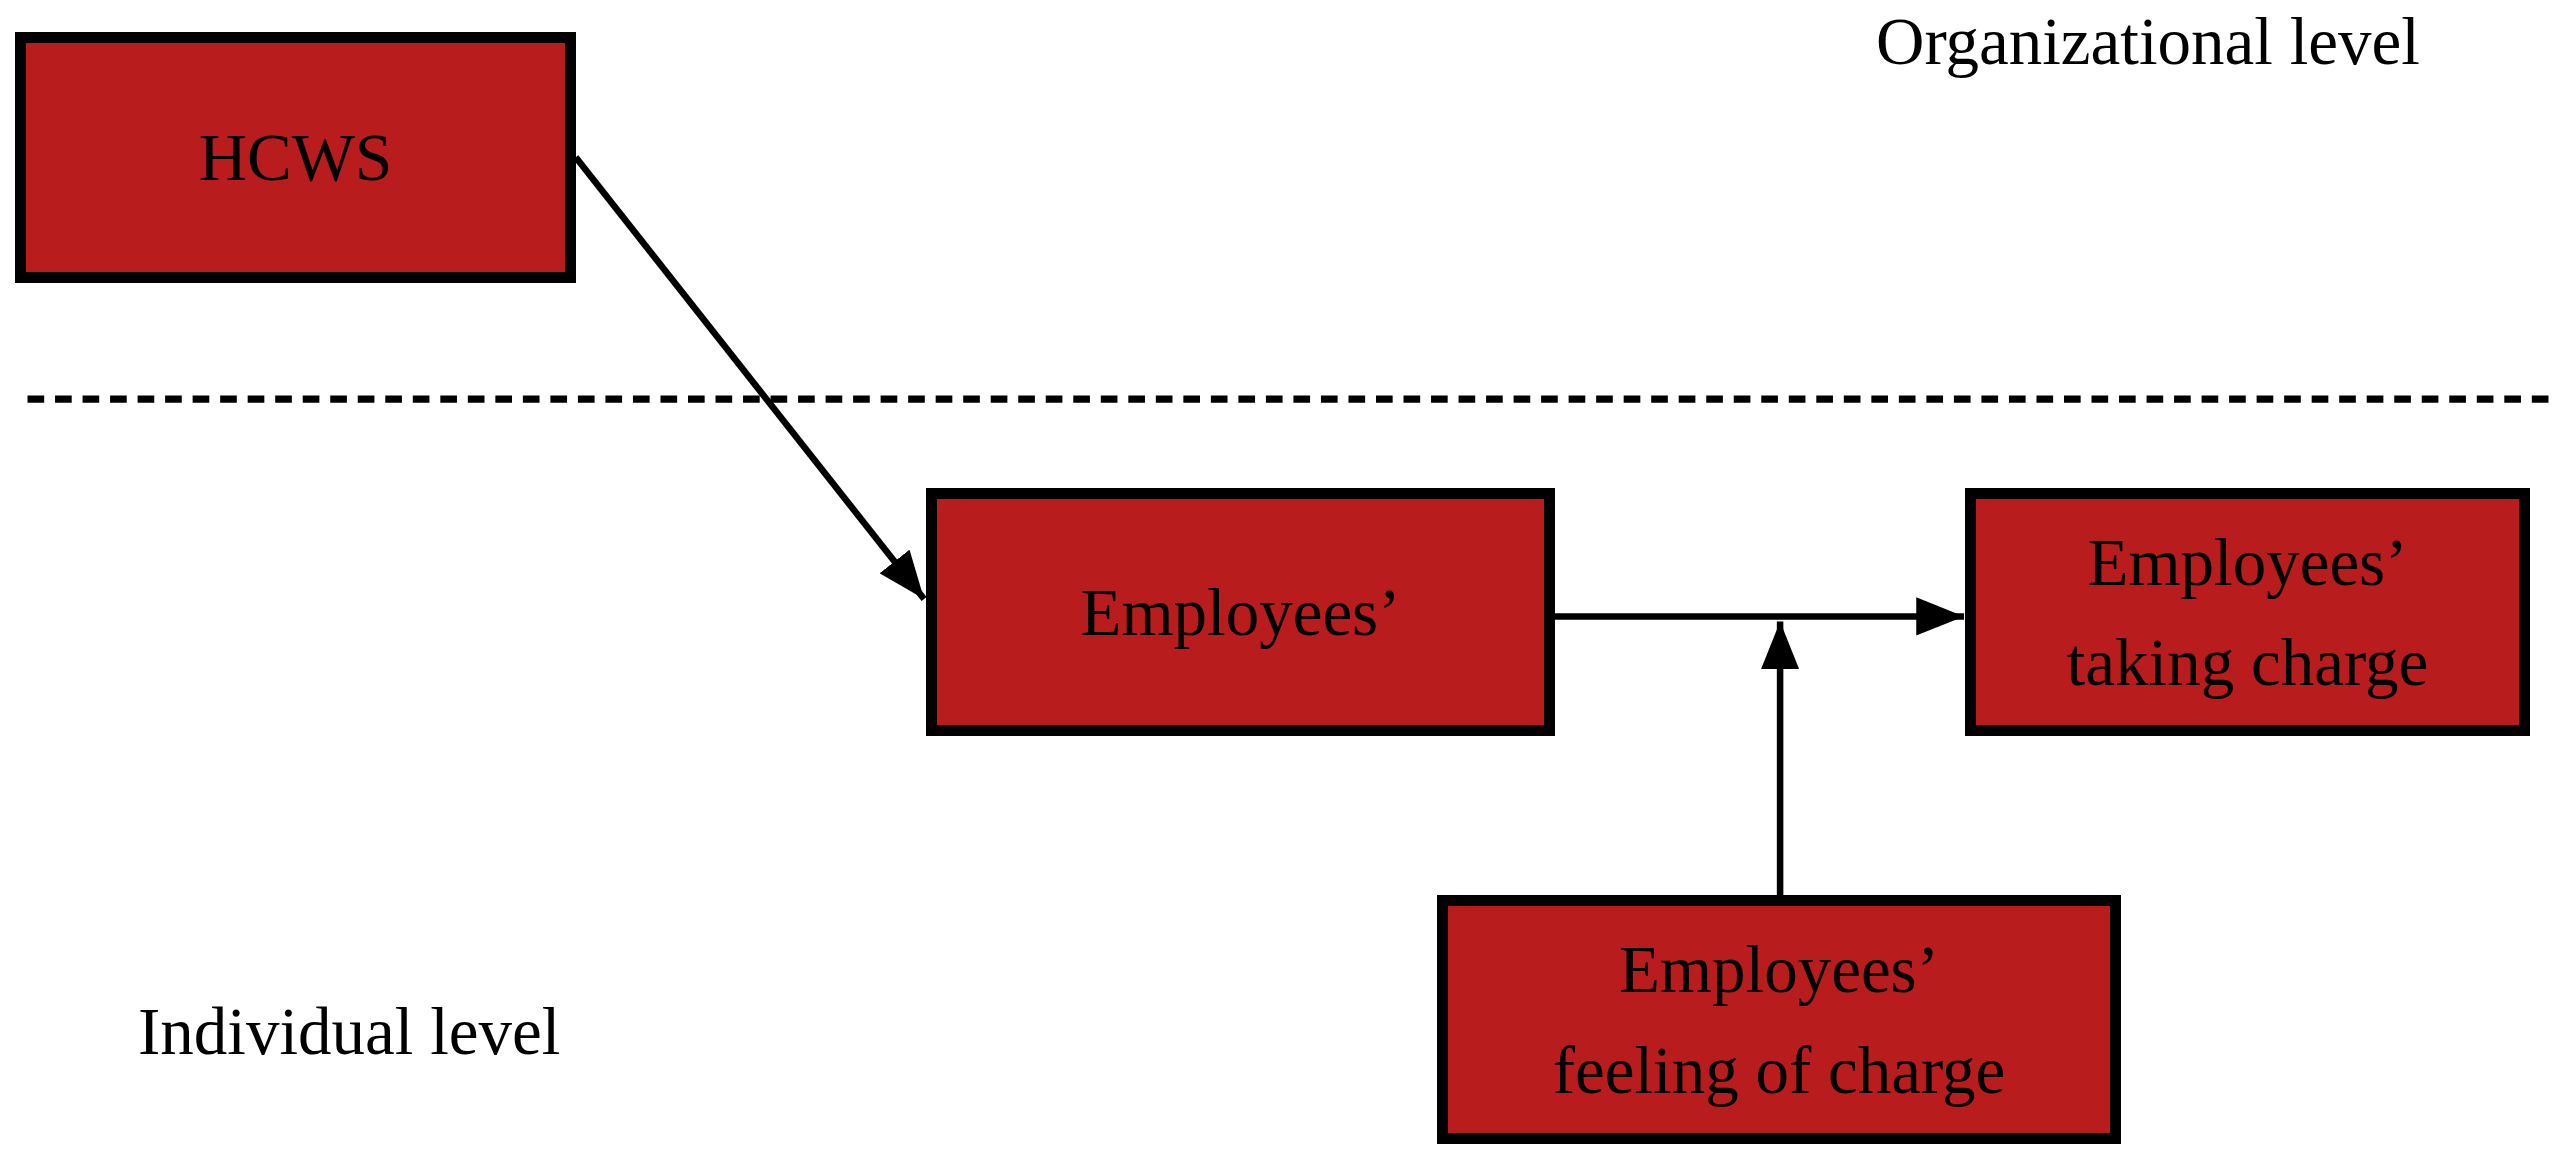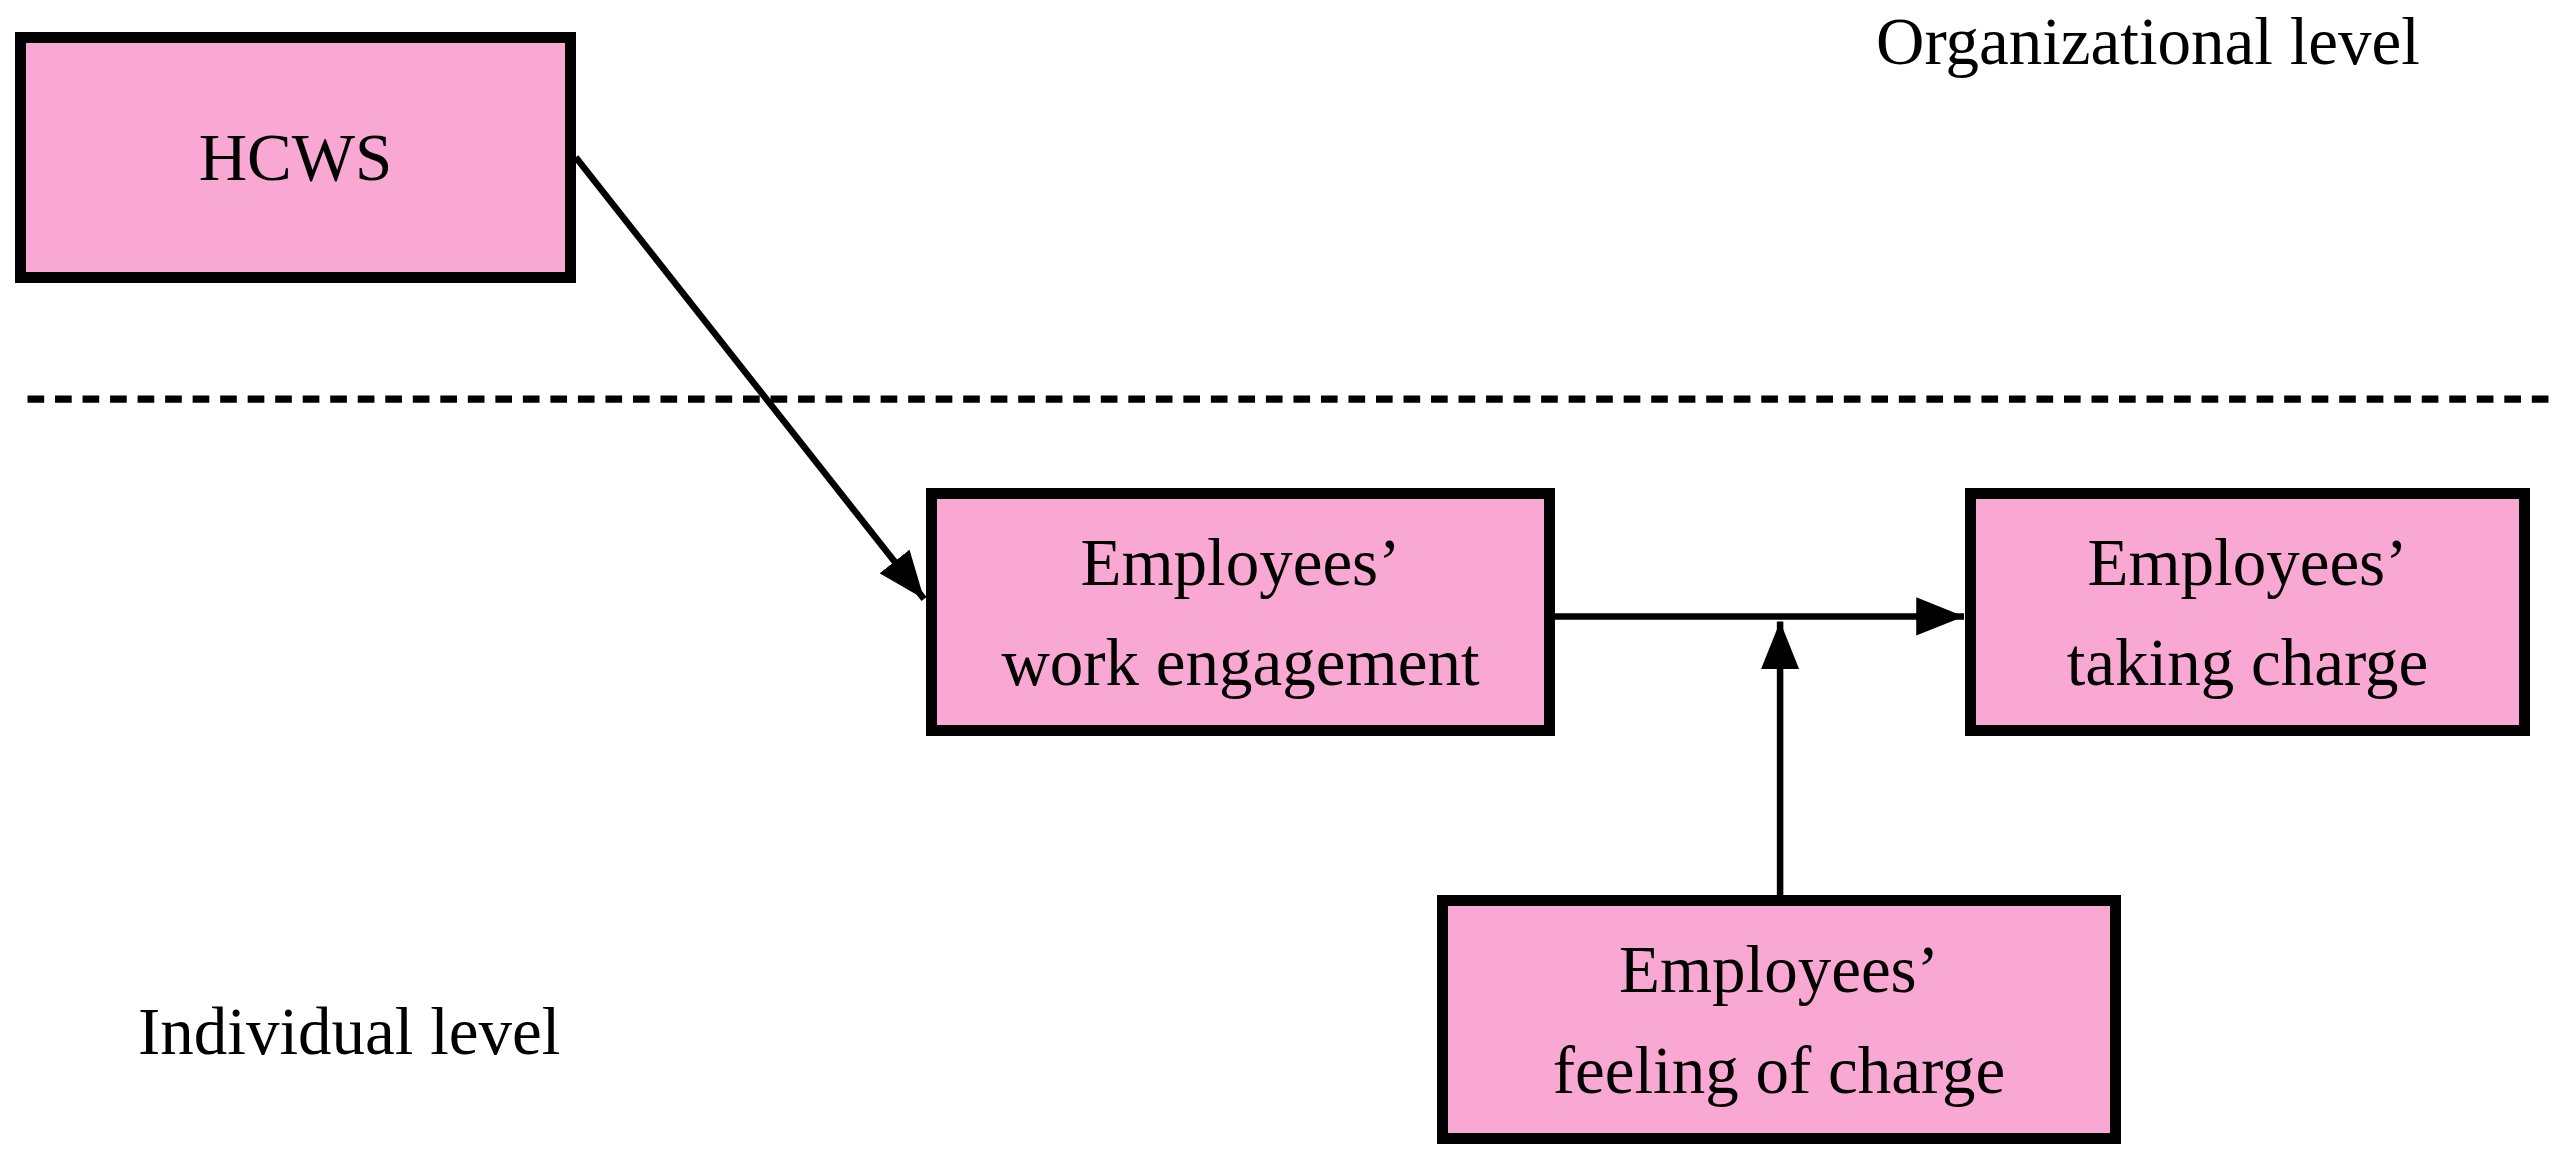--- a/index.html
+++ b/index.html
@@ -20,21 +20,21 @@
     position: absolute;
     left: 0;
     top: 0;
     width: 2576px;
     height: 1164px;
   }
   .node {
     position: absolute;
     box-sizing: border-box;
     border: 11px solid #000000;
-    background: #f9a8d4;
+    background: #b91c1c;
     display: flex;
     flex-direction: column;
     align-items: center;
     justify-content: center;
     text-align: center;
     font-size: 67px;
     line-height: 1.5;
     white-space: nowrap;
   }
   .node-hcws          { left: 15px;   top: 32px;   width: 561px; height: 251px; }
@@ -74,21 +74,20 @@
   <div class="level-label level-label-ind">Individual level</div>
 
   <div class="level-label level-label-org">Organizational level</div>
 
   <div class="node node-hcws">
     <span>HCWS</span>
   </div>
 
   <div class="node node-engagement">
     <span>Employees’</span>
-    <span>work engagement</span>
   </div>
 
   <div class="node node-taking-charge">
     <span>Employees’</span>
     <span>taking charge</span>
   </div>
 
   <div class="node node-impact">
     <span>Employees’</span>
     <span>feeling of charge</span>

